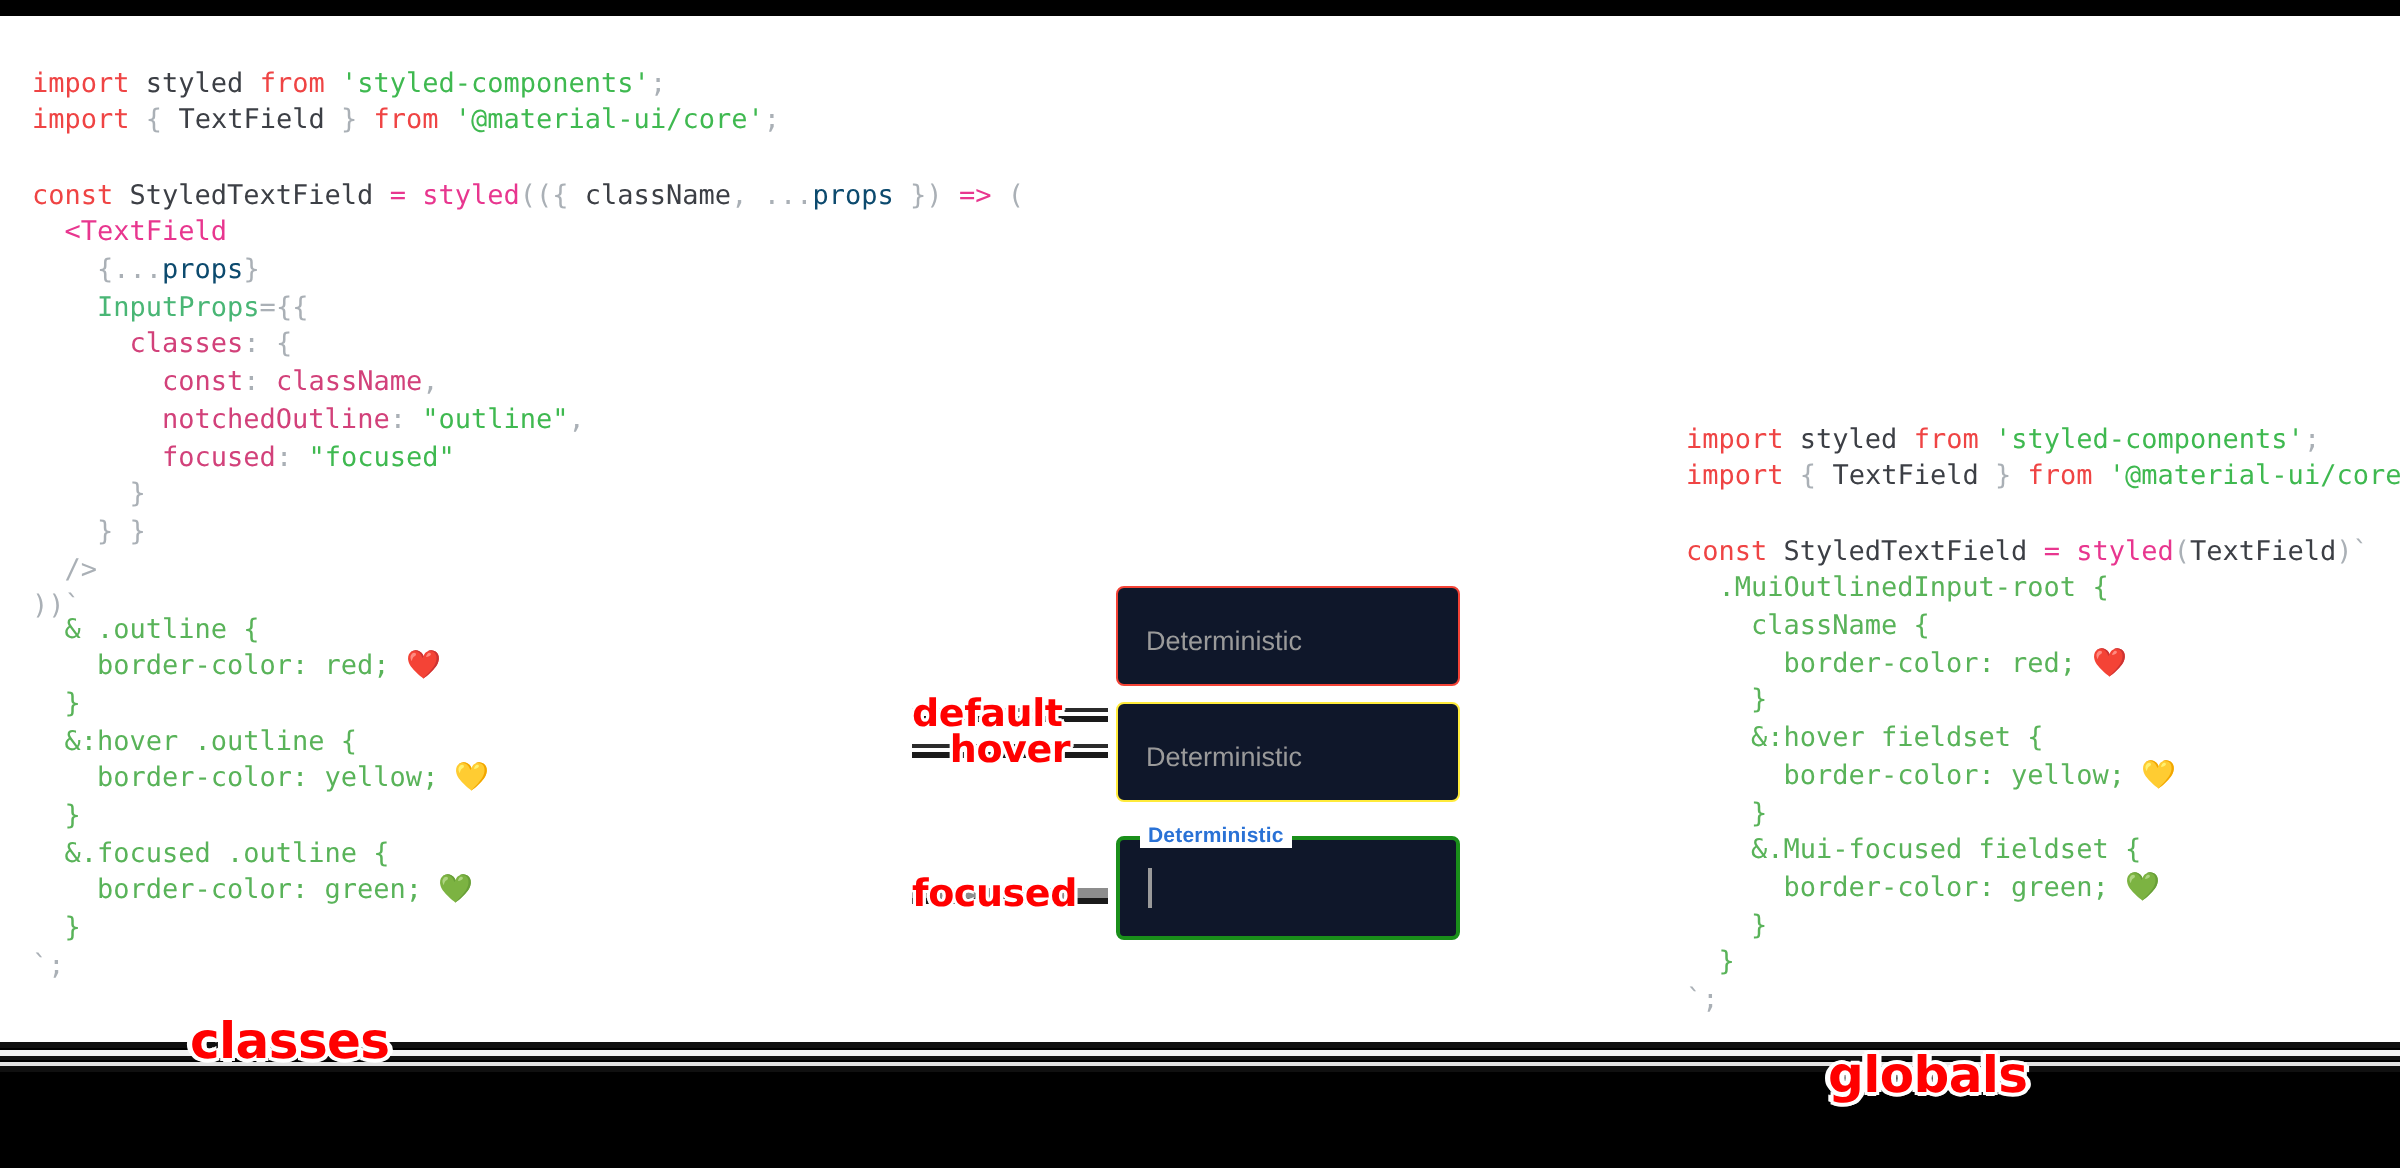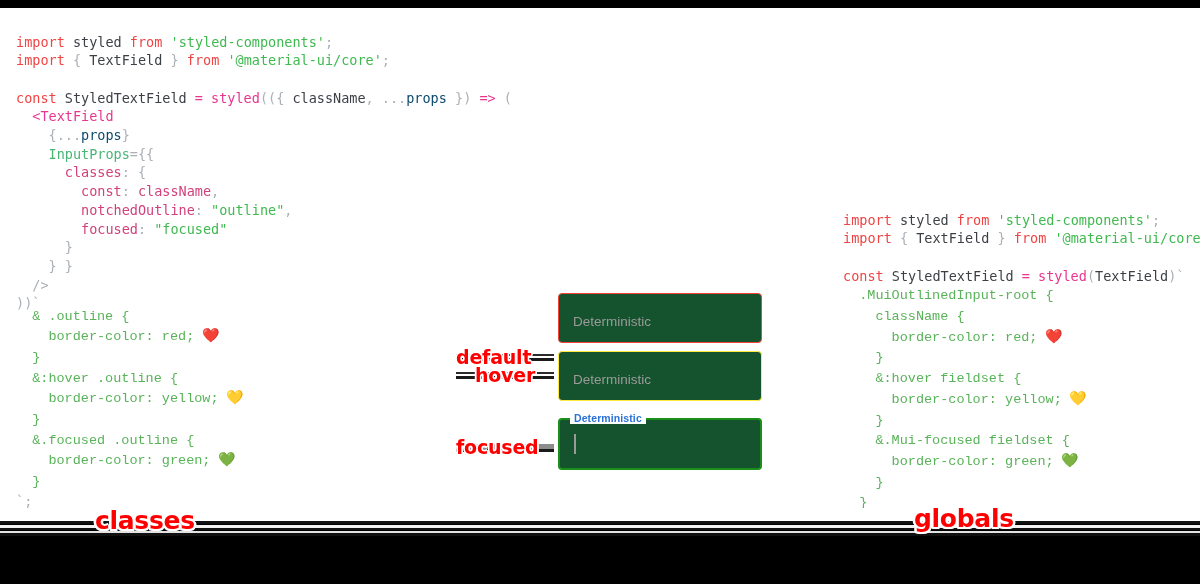--- a/index.html
+++ b/index.html
@@ -42,29 +42,29 @@
   .tok-kw      { color: #ef4444; }          
   .tok-str     { color: #3fb950; }
   .tok-fn      { color: #e8368f; }          
   .tok-op      { color: #e8368f; }
   .tok-tag     { color: #e8368f; }          
   .tok-prop    { color: #0c4a6e; }          
   .tok-attr    { color: #49b675; }          
   .tok-key     { color: #d2417a; }          
   .tok-plain   { color: #3c3f45; }
   .tok-punct   { color: #aab0b6; }
-  .tok-css     { color: #59b359; font-family: Liberation Mono, monospace; }
+  .tok-css     { color: #59b359; }
   .emoji       { font-family: "DejaVu Sans", sans-serif; font-size: 14px; }
 
   
   .field {
     position: absolute;
-    width: 204px;
+    width: 172px;
     box-sizing: border-box;
-    background: #14532d;
+    background: #0f172a;
     border-radius: 4px;
     font-family: "Liberation Sans", sans-serif;
   }
   .field .ph {
     color: #9a9a9a;
     font-size: 13.5px;
     line-height: 1;
   }
   .field-default {
     left: 558px; top: 285px; height: 50px;
@@ -187,21 +187,21 @@
     font-family: "DejaVu Sans", sans-serif;
     font-weight: 700;
     font-size: 25px;
     letter-spacing: -.3px;
     text-shadow:
       -2px 0 #fff, 2px 0 #fff, 0 -2px #fff, 0 2px #fff,
       -1.5px -1.5px #fff, 1.5px -1.5px #fff, -1.5px 1.5px #fff, 1.5px 1.5px #fff,
       -2.6px 0 #fff, 2.6px 0 #fff;
   }
   .cap-classes { left: 95px;  top: 506px; }
-  .cap-globals { left: 914px; top: 504px; }
+  .cap-globals { left: 914px; top: 523px; }
 
   .top-bar {
     position: absolute;
     left: 0; top: 0; width: 1200px; height: 8px;
     background: #000000;
   }
   .bottom-fill {
     position: absolute;
     left: 0; top: 544px; width: 1200px; height: 40px;
     background: #000000;

